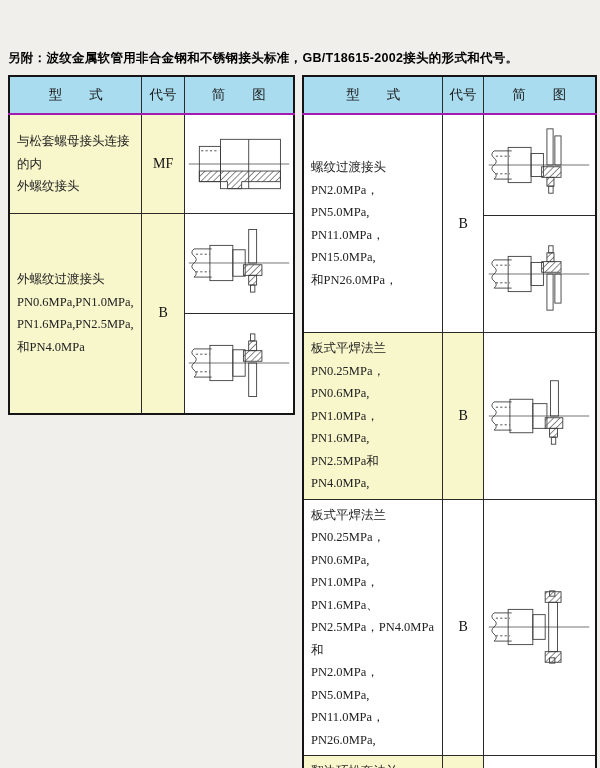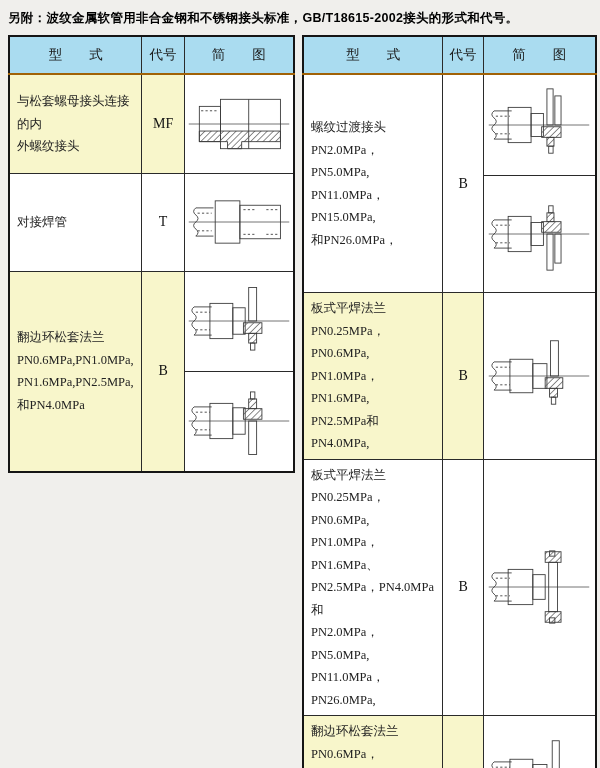--- a/index.html
+++ b/index.html
@@ -9,36 +9,37 @@
     font-family:"Liberation Sans", sans-serif;
     overflow:hidden;
   }
   .title{
     padding:10px 4px 8px 8px;
     font-size:12.5px;
     font-weight:bold;
     color:#000;
     letter-spacing:.3px;
     white-space:nowrap;
+    margin-top:40px;
   }
   .wrap{display:flex;gap:7px;margin-left:8px;align-items:flex-start;}
   table{
     border-collapse:collapse;
     table-layout:fixed;
     background:#fff;
     font-family:"Liberation Serif", serif;
     border:2px solid #151515;
   }
   th,td{border:1px solid #2a2a2a;}
   thead th{
     height:34px;
     font-size:13.5px;
     font-weight:normal;
     color:#1a1a1a;
-    border-bottom:2px solid #a16207;
+    border-bottom:2px solid #a21caf;
     background:var(--hdr,#aadcf0);
   }
   td.type{
     font-size:12.5px;
     color:#222;
     padding:4px 7px;
     line-height:1.8;
     white-space:pre-line;
     vertical-align:middle;
   }
@@ -92,40 +93,22 @@
                 <g stroke="#3a3a3a" stroke-width="1" fill="none">
                   <rect x="14" y="23" width="24" height="40"></rect>
                   <rect x="38" y="15" width="68" height="56"></rect>
                   <line x1="70" y1="15" x2="70" y2="71"></line>
                   <line x1="16" y1="28" x2="36" y2="28" stroke-dasharray="2.5,2.5"></line>
                   <path d="M14,51 H106 V63 H62 v8 h-16 v-8 H14 Z" fill="url(#hp)"></path>
                   <line x1="2" y1="43" x2="116" y2="43" stroke-width="0.8"></line>
                 </g>
               </svg></span></td>
       </tr>
-      <tr style="height:98px">
-        <td class="type">对接焊管</td>
-        <td class="code">T</td>
-        <td class="dg"><span><svg viewBox="0 0 118 86" width="104" height="78">
-                <g stroke="#3a3a3a" stroke-width="1" fill="none">
-                  <path d="M30,27 H10 q-5,4 0,8 q5,4 0,8 q-5,4 0,8 q5,4 0,8 H30"></path>
-                  <line x1="12" y1="33" x2="28" y2="33" stroke-dasharray="2.5,2.5"></line>
-                  <line x1="12" y1="53" x2="28" y2="53" stroke-dasharray="2.5,2.5"></line>
-                  <rect x="32" y="19" width="28" height="48"></rect>
-                  <rect x="60" y="24" width="46" height="38"></rect>
-                  <line x1="64" y1="29" x2="78" y2="29" stroke-dasharray="2.5,2.5"></line>
-                  <line x1="64" y1="57" x2="78" y2="57" stroke-dasharray="2.5,2.5"></line>
-                  <line x1="90" y1="29" x2="104" y2="29" stroke-dasharray="2.5,2.5"></line>
-                  <line x1="90" y1="57" x2="104" y2="57" stroke-dasharray="2.5,2.5"></line>
-                  <line x1="2" y1="43" x2="116" y2="43" stroke-width="0.8"></line>
-                </g>
-              </svg></span></td>
-      </tr>
       <tr class="hl" style="height:200px">
-        <td class="type">翻边环松套法兰
+        <td class="type">外螺纹过渡接头
 PN0.6MPa,PN1.0MPa,
 PN1.6MPa,PN2.5MPa,
 和PN4.0MPa</td>
         <td class="code">B</td>
         <td class="dg splitcell">
           <div class="sub" style="height:99px">
               <svg viewBox="0 0 118 86" width="104" height="78">
                 <g stroke="#3a3a3a" stroke-width="1" fill="none">
                   <path d="M28,27 H8 q-5,4 0,8 q5,4 0,8 q-5,4 0,8 q5,4 0,8 H28"></path>
                   <line x1="10" y1="33" x2="26" y2="33" stroke-dasharray="2.5,2.5"></line>

